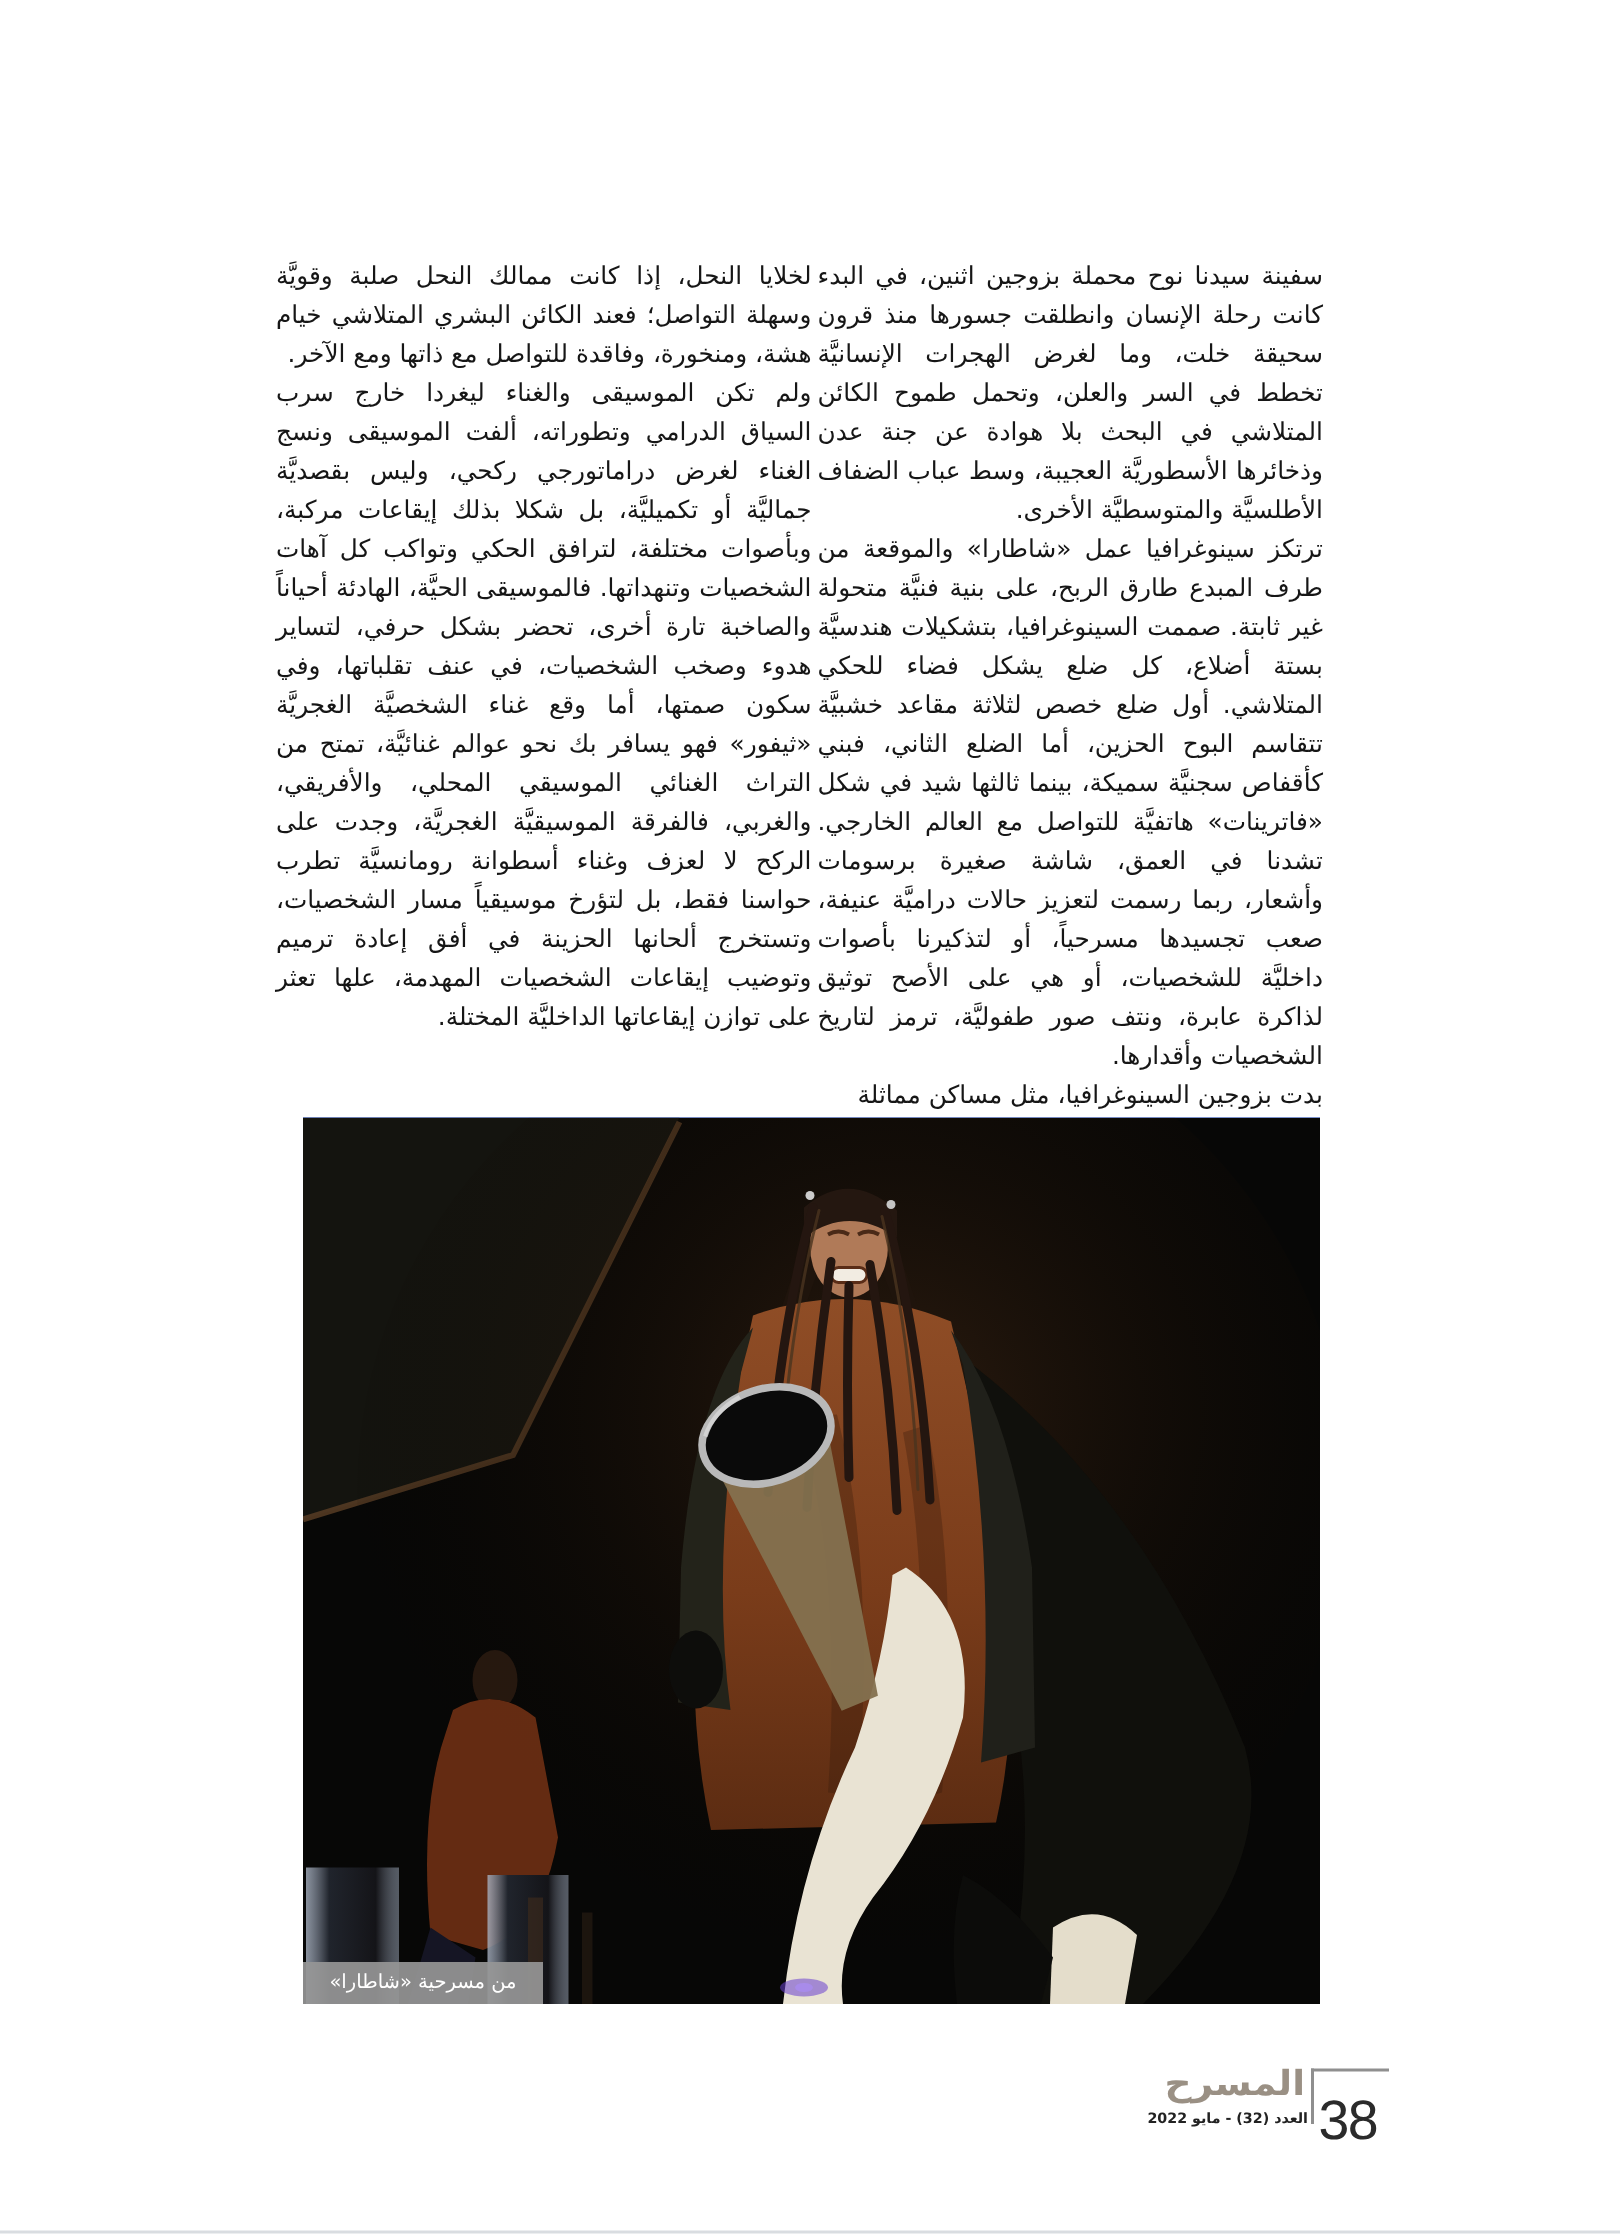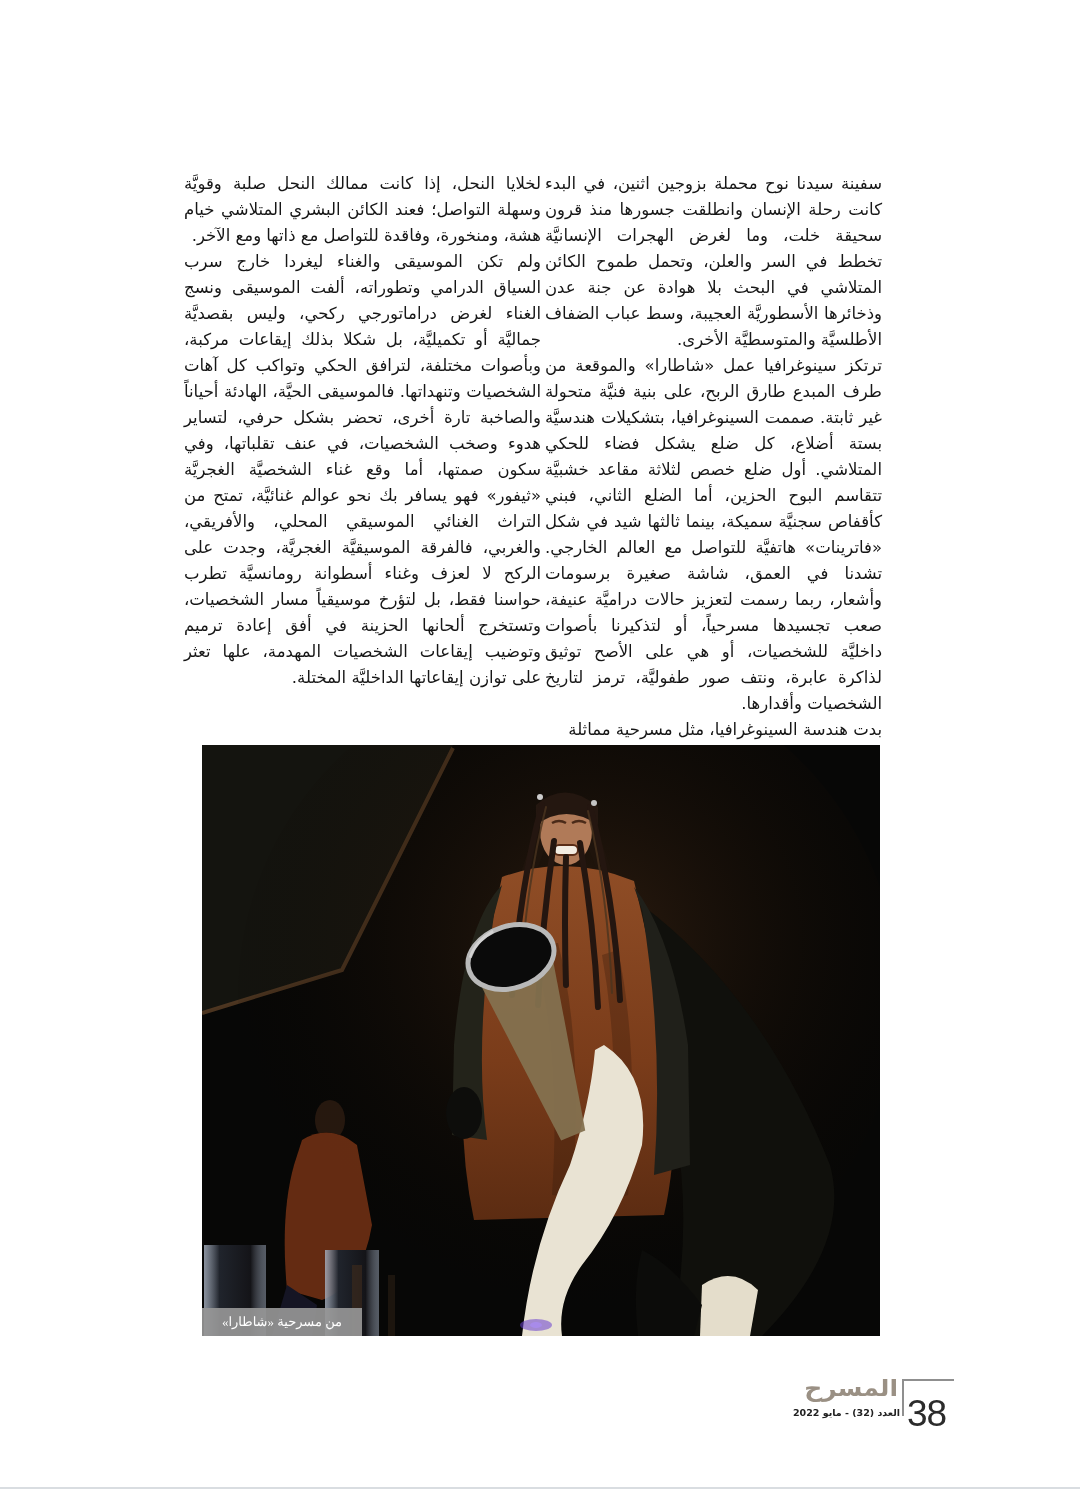--- a/index.html
+++ b/index.html
@@ -16,31 +16,31 @@
     position:absolute;top:171px;direction:rtl;
     font-size:16.5px;line-height:26px;text-align:justify;
     color:#161616;letter-spacing:0;
   }
   .col p{margin:0;padding:0;}
   .col-right{left:545px;width:337px;}
   .col-left{left:140px;width:357px;margin-left:44px;}
   
   .photo{
     position:absolute;left:202px;top:745px;width:678px;height:591px;
-    background:#1d4ed8;overflow:hidden;font-family:Liberation Serif, serif;
+    background:#1d4ed8;overflow:hidden;
   }
   .photo svg{display:block;width:678px;height:591px;}
   .photo-caption{
     position:absolute;left:0;bottom:0;width:160px;height:28px;
     background:rgba(150,150,150,0.92);
     color:#ffffff;font-size:13px;line-height:28px;text-align:center;
     direction:rtl;white-space:nowrap;
   }
   
-  .footer{position:absolute;left:0;top:0;width:884px;height:1490px;pointer-events:none;margin-left:28px;}
+  .footer{position:absolute;left:0;top:0;width:884px;height:1490px;pointer-events:none;}
   .magazine-logo{
     position:absolute;left:804px;top:1374px;width:66px;height:30px;
     color:#9a9084;font-size:25px;font-weight:bold;line-height:30px;
     text-align:center;direction:rtl;font-family:"DejaVu Sans",sans-serif;
     transform:scaleY(0.92);
   }
   .footer-vline{
     position:absolute;left:874px;top:1379px;width:2px;height:37px;background:#8f8f8f;
   }
   .footer-hline{
@@ -56,21 +56,21 @@
     color:#222222;font-size:9.5px;font-weight:bold;text-align:right;
     direction:rtl;white-space:nowrap;
   }
 </style>
 </head>
 <body>
 
 <div class="col col-right">
   <p>سفينة سيدنا نوح محملة بزوجين اثنين، في البدء كانت رحلة الإنسان وانطلقت جسورها منذ قرون سحيقة خلت، وما لغرض الهجرات الإنسانيَّة تخطط في السر والعلن، وتحمل طموح الكائن المتلاشي في البحث بلا هوادة عن جنة عدن وذخائرها الأسطوريَّة العجيبة، وسط عباب الضفاف الأطلسيَّة والمتوسطيَّة الأخرى.</p>
   <p>ترتكز سينوغرافيا عمل «شاطارا» والموقعة من طرف المبدع طارق الربح، على بنية فنيَّة متحولة غير ثابتة. صممت السينوغرافيا، بتشكيلات هندسيَّة بستة أضلاع، كل ضلع يشكل فضاء للحكي المتلاشي. أول ضلع خصص لثلاثة مقاعد خشبيَّة تتقاسم البوح الحزين، أما الضلع الثاني، فبني كأقفاص سجنيَّة سميكة، بينما ثالثها شيد في شكل «فاترينات» هاتفيَّة للتواصل مع العالم الخارجي. تشدنا في العمق، شاشة صغيرة برسومات وأشعار، ربما رسمت لتعزيز حالات دراميَّة عنيفة، صعب تجسيدها مسرحياً، أو لتذكيرنا بأصوات داخليَّة للشخصيات، أو هي على الأصح توثيق لذاكرة عابرة، ونتف صور طفوليَّة، ترمز لتاريخ الشخصيات وأقدارها.</p>
-  <p>بدت هندسة السينوغرافيا، مثل مسرحية مماثلة</p>
+  <p>بدت بزوجين السينوغرافيا، مثل مساكن مماثلة</p>
 </div>
 
 <div class="col col-left">
   <p>لخلايا النحل، إذا كانت ممالك النحل صلبة وقويَّة وسهلة التواصل؛ فعند الكائن البشري المتلاشي خيام هشة، ومنخورة، وفاقدة للتواصل مع ذاتها ومع الآخر.</p>
   <p>ولم تكن الموسيقى والغناء ليغردا خارج سرب السياق الدرامي وتطوراته، ألفت الموسيقى ونسج الغناء لغرض دراماتورجي ركحي، وليس بقصديَّة جماليَّة أو تكميليَّة، بل شكلا بذلك إيقاعات مركبة، وبأصوات مختلفة، لترافق الحكي وتواكب كل آهات الشخصيات وتنهداتها. فالموسيقى الحيَّة، الهادئة أحياناً والصاخبة تارة أخرى، تحضر بشكل حرفي، لتساير هدوء وصخب الشخصيات، في عنف تقلباتها، وفي سكون صمتها، أما وقع غناء الشخصيَّة الغجريَّة «ثيفور» فهو يسافر بك نحو عوالم غنائيَّة، تمتح من التراث الغنائي الموسيقي المحلي، والأفريقي، والغربي، فالفرقة الموسيقيَّة الغجريَّة، وجدت على الركح لا لعزف وغناء أسطوانة رومانسيَّة تطرب حواسنا فقط، بل لتؤرخ موسيقياً مسار الشخصيات، وتستخرج ألحانها الحزينة في أفق إعادة ترميم وتوضيب إيقاعات الشخصيات المهدمة، علها تعثر على توازن إيقاعاتها الداخليَّة المختلة.</p>
 </div>
 
 <div class="photo">
   <svg viewBox="0 0 678 591" aria-hidden="true">
     <defs>

